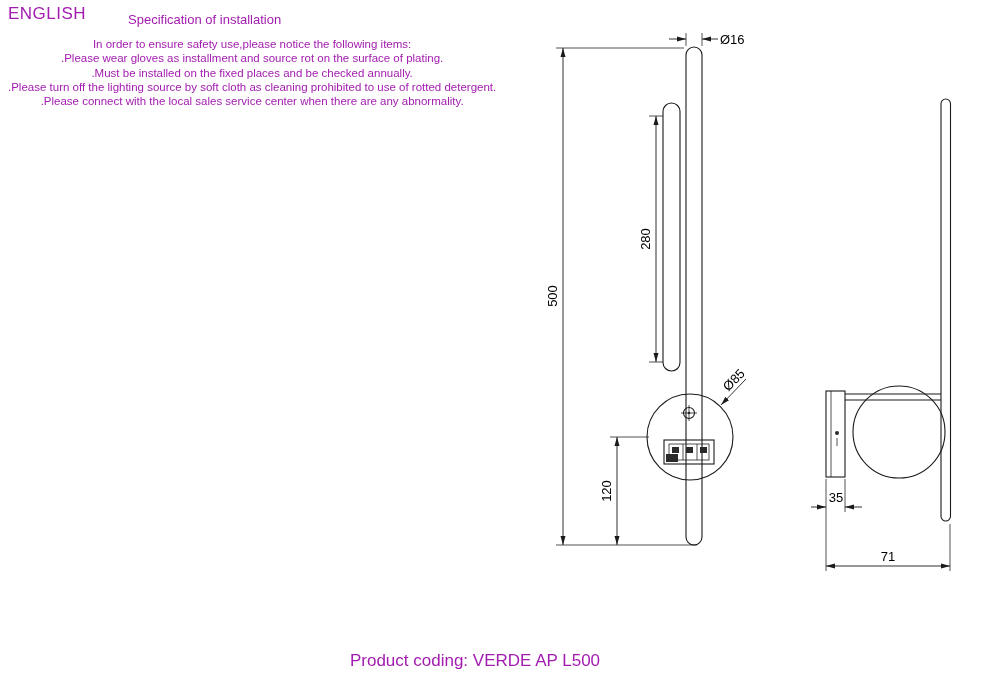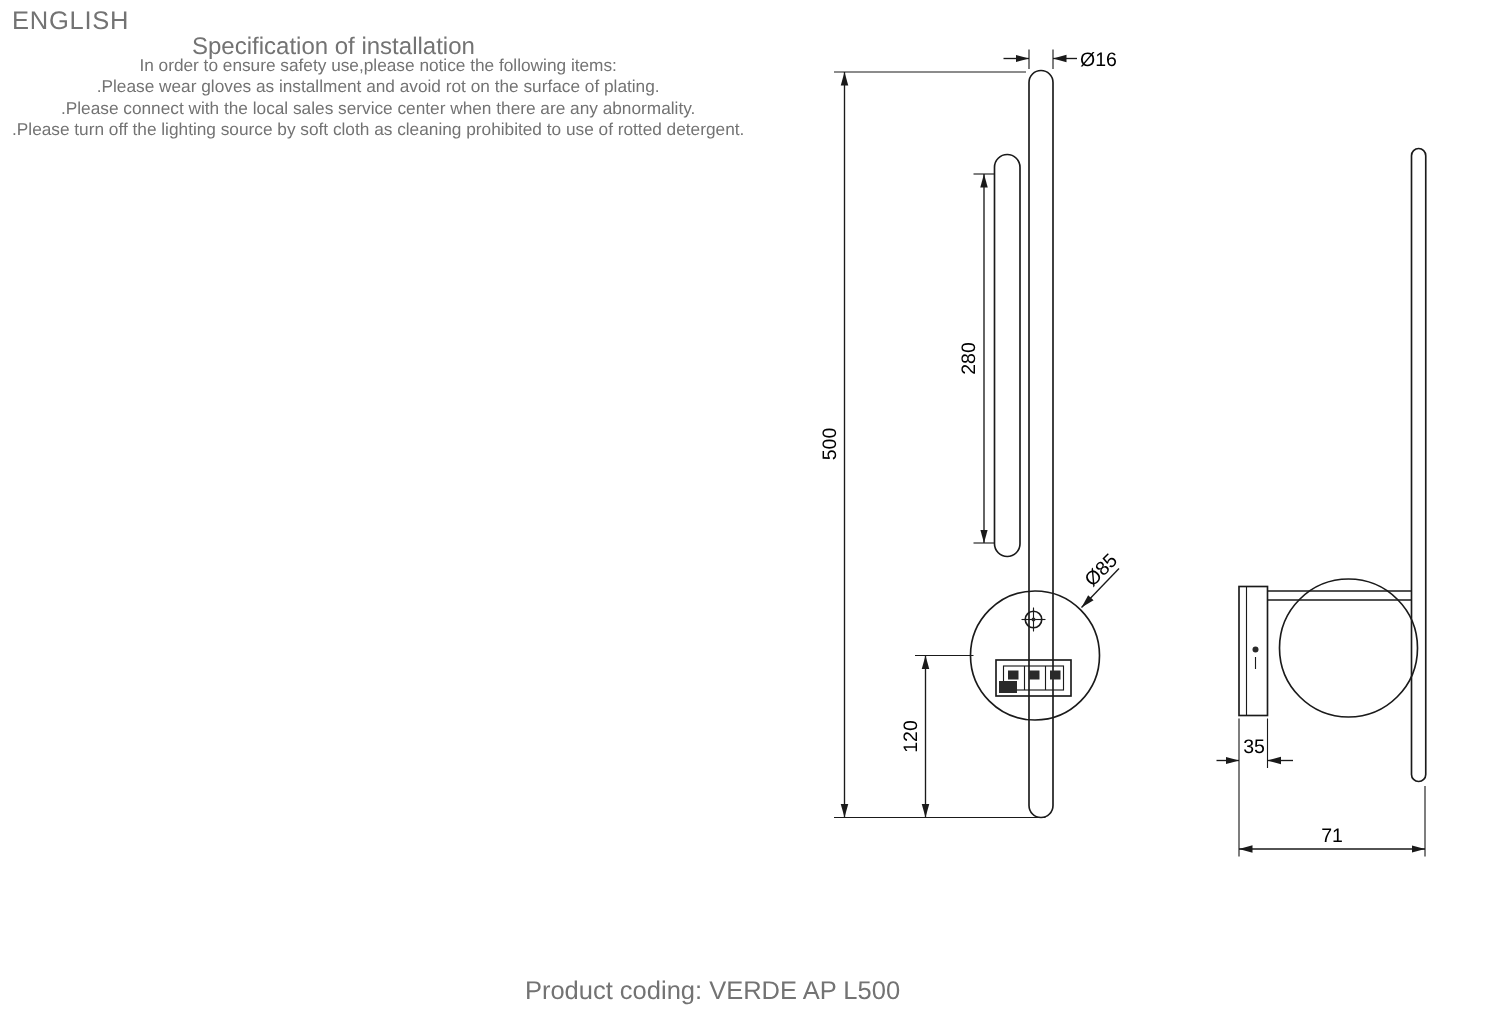--- a/index.html
+++ b/index.html
@@ -1,24 +1,24 @@
 <!DOCTYPE html>
 <html><head>
 <meta charset="utf-8">
 <style>
   html,body{margin:0;padding:0;background:#ffffff;}
   .page{
     position:relative;width:1000px;height:690px;background:#ffffff;
-    font-family:"Liberation Sans","DejaVu Sans",sans-serif;color:#737373;overflow:hidden;
+    font-family:"Liberation Sans","DejaVu Sans",sans-serif;color:#a21caf;overflow:hidden;
   }
   .english{
     position:absolute;left:8px;top:4px;font-size:17px;letter-spacing:.5px;
   }
   .spec-title{
-    position:absolute;left:128px;top:23px;font-size:16px;
+    position:absolute;left:128px;top:12px;font-size:13px;
   }
   .instructions{
     position:absolute;left:8px;top:37px;font-size:11.5px;line-height:14.3px;
     white-space:nowrap;
     text-align:center;
   }
   .product-coding{
     position:absolute;left:0;top:651px;width:950px;text-align:center;font-size:17px;
   }
   svg.drawing{position:absolute;left:0;top:0;}
@@ -31,23 +31,24 @@
 </head>
 <body>
 
 <div class="page">
 
   <div class="english">ENGLISH</div>
   <div class="spec-title">Specification of installation</div>
 
   <div class="instructions">
     <div>In order to ensure safety use,please notice the following items:</div>
-    <div>.Please wear gloves as installment and avoid rot on the surface of plating.</div>
+    <div>.Please wear gloves as installment and source rot on the surface of plating.</div>
+    <div>.Must be installed on the fixed places and be checked annually.</div>
+    <div>.Please turn off the lighting source by soft cloth as cleaning prohibited to use of rotted detergent.</div>
     <div>.Please connect with the local sales service center when there are any abnormality.</div>
-    <div>.Please turn off the lighting source by soft cloth as cleaning prohibited to use of rotted detergent.</div>
   </div>
 
   <svg class="drawing" width="1000" height="690" viewBox="0 0 1000 690">
     <defs>
       <marker id="arr" viewBox="0 0 9 6" refX="9" refY="3" markerWidth="9" markerHeight="6" orient="auto-start-reverse" markerUnits="userSpaceOnUse">
         <path d="M0,0.5 L9,3 L0,5.5 Z" fill="#1a1a1a"></path>
       </marker>
     </defs>
 
     <g>

